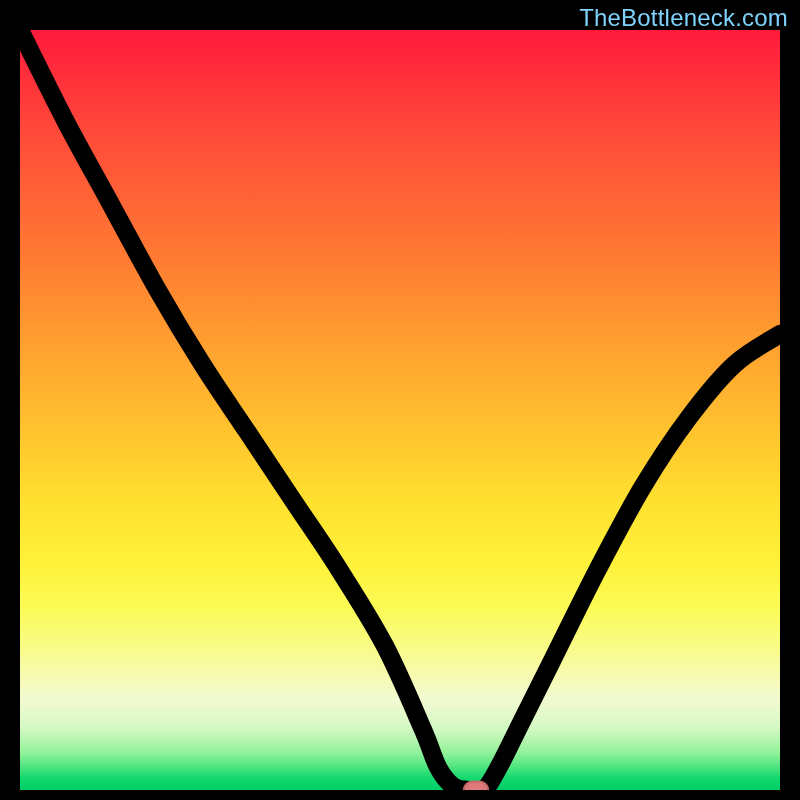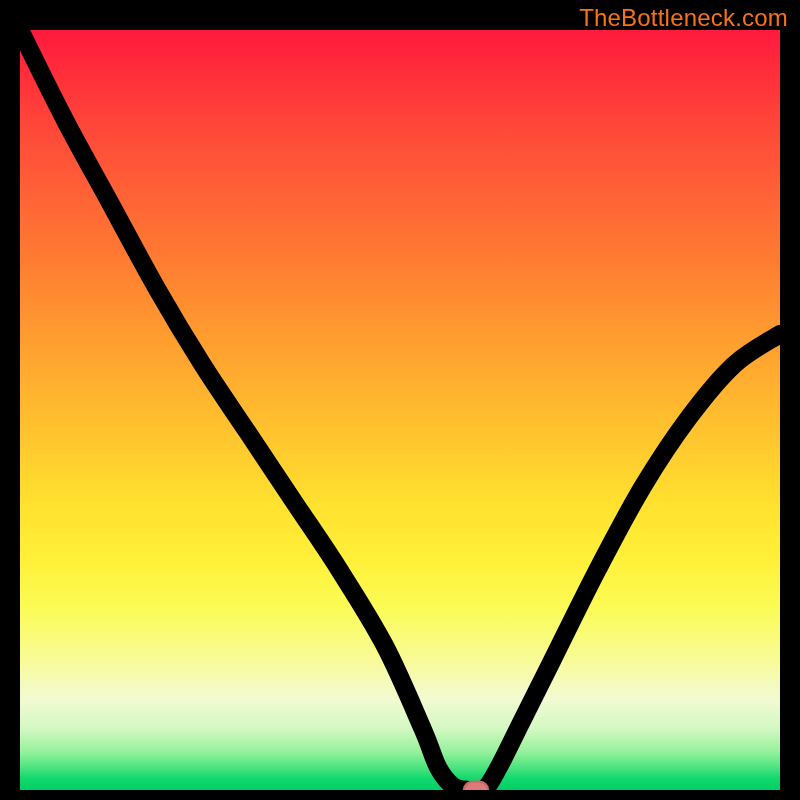--- a/index.html
+++ b/index.html
@@ -14,21 +14,21 @@
   .frame {
     position: relative;
     width: 800px;
     height: 800px;
     background: #000;
   }
   .watermark {
     position: absolute;
     top: 4px;
     right: 12px;
-    color: #f97316;
+    color: #7dd3fc;
     font-size: 24px;
     font-weight: 500;
     letter-spacing: 0.2px;
     z-index: 10;
   }
   .plot {
     position: absolute;
     left: 20px;
     top: 30px;
     width: 760px;

